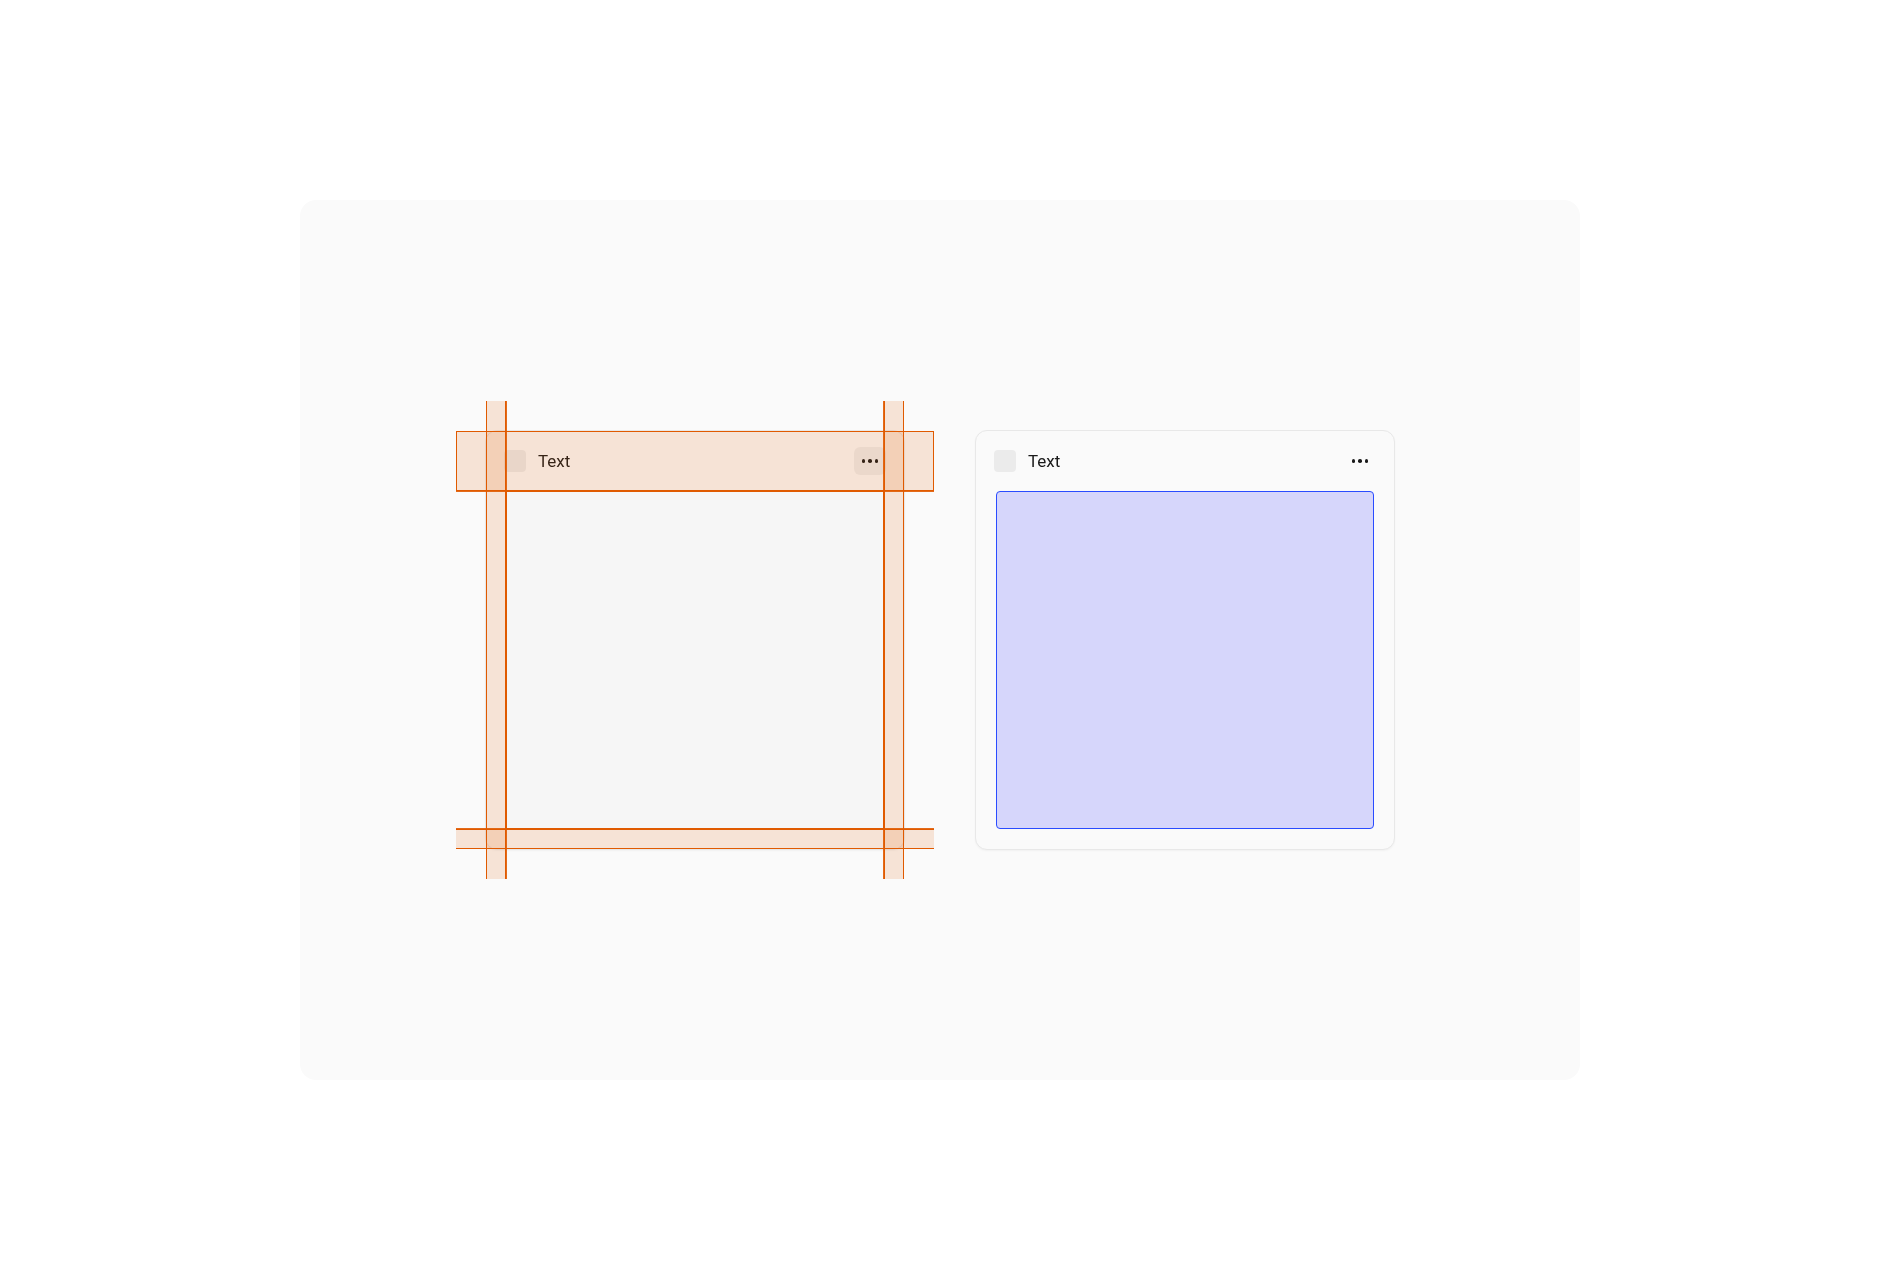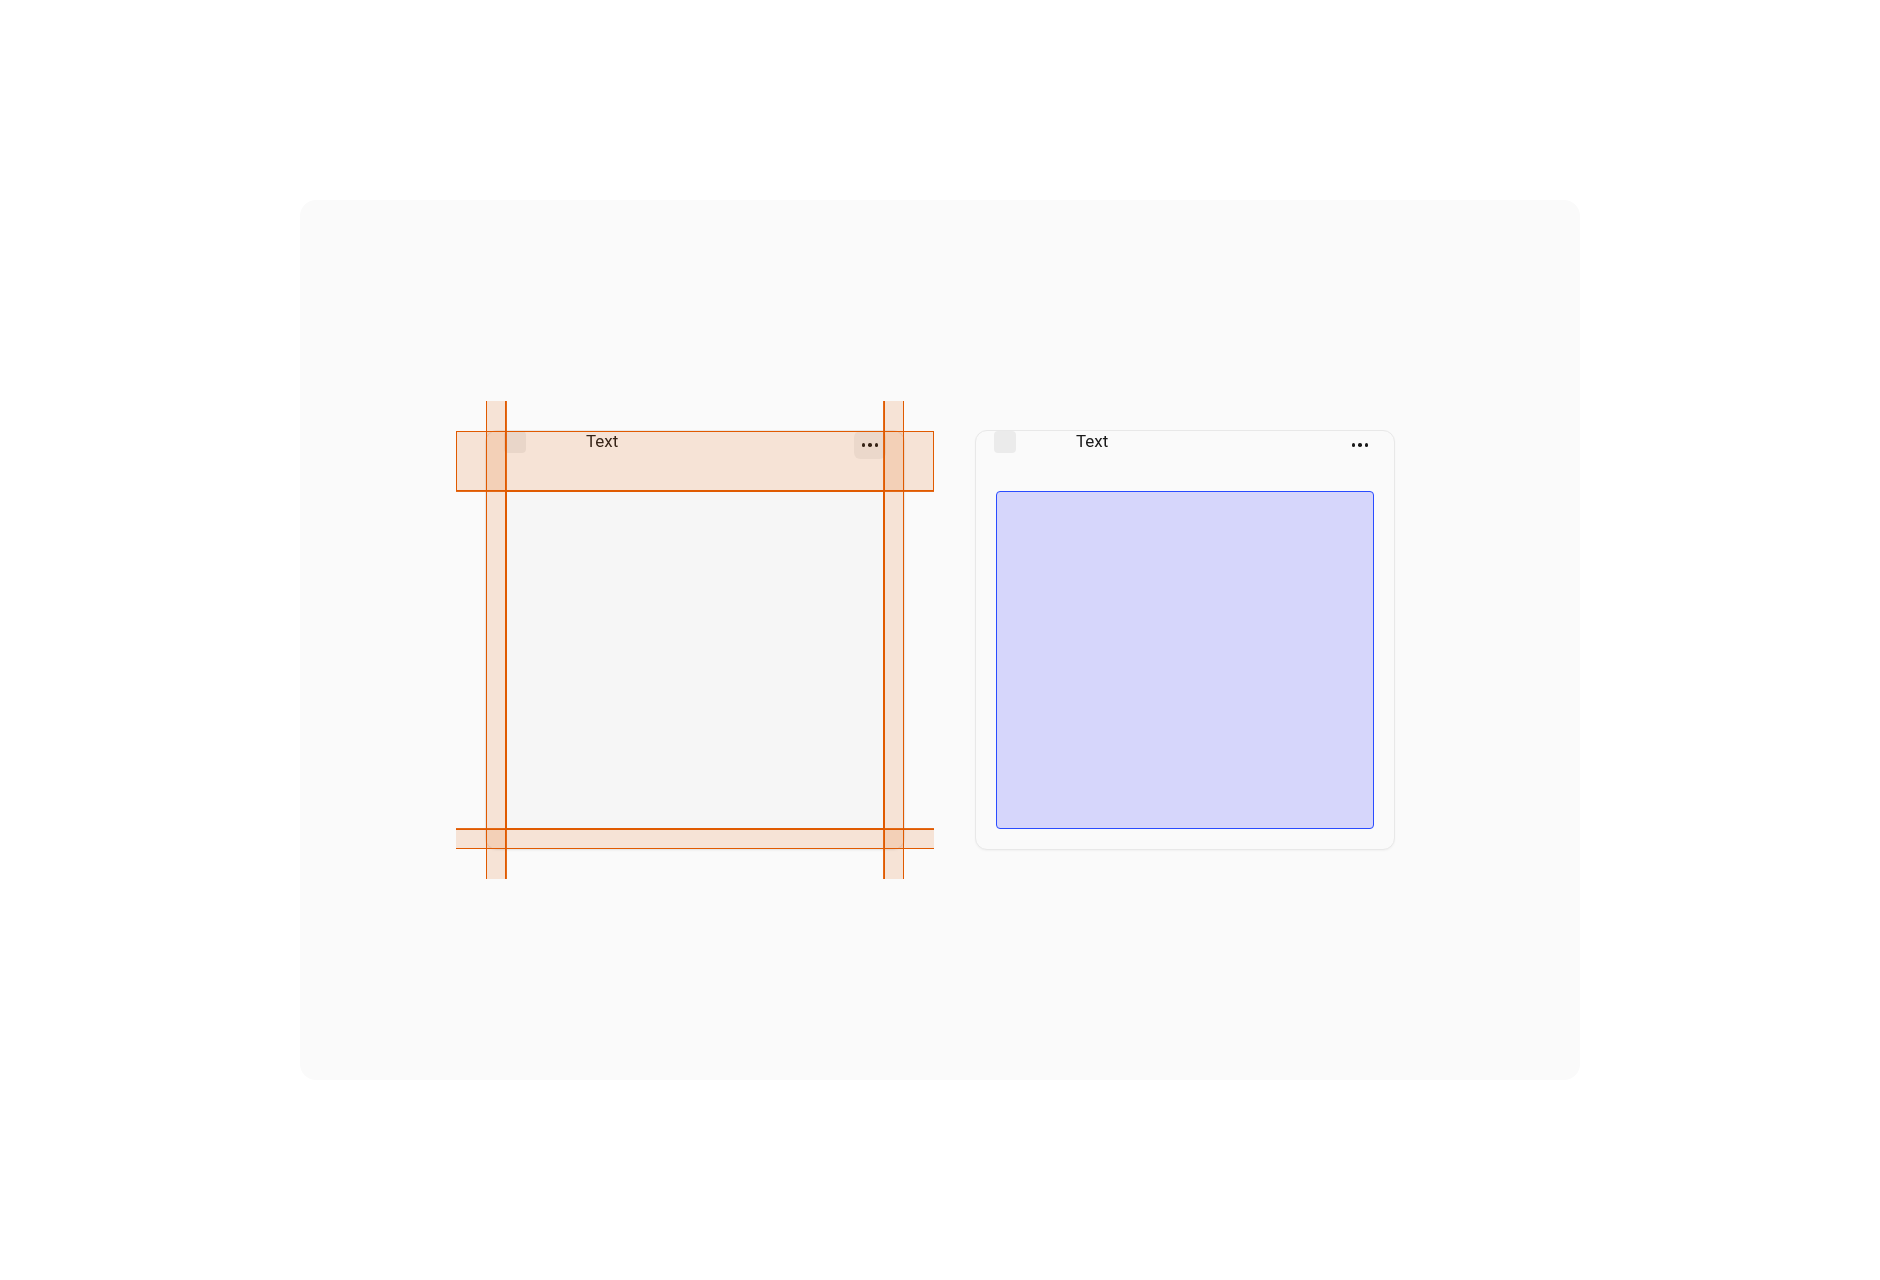--- a/index.html
+++ b/index.html
@@ -38,23 +38,23 @@
       border-radius: 12px;
       box-shadow: 0 1px 2px rgba(0,0,0,0.04);
       position: relative;
       display: flex;
       flex-direction: column;
     }
 
     .card-header {
       height: 60px;
       display: flex;
+      align-items: center;
       padding: 0 18px;
       position: relative;
-      gap: 48px;
     }
 
     .icon-box {
       width: 22px;
       height: 22px;
       background: rgba(0,0,0,0.06);
       border-radius: 4px;
       margin-right: 12px;
     }
 

